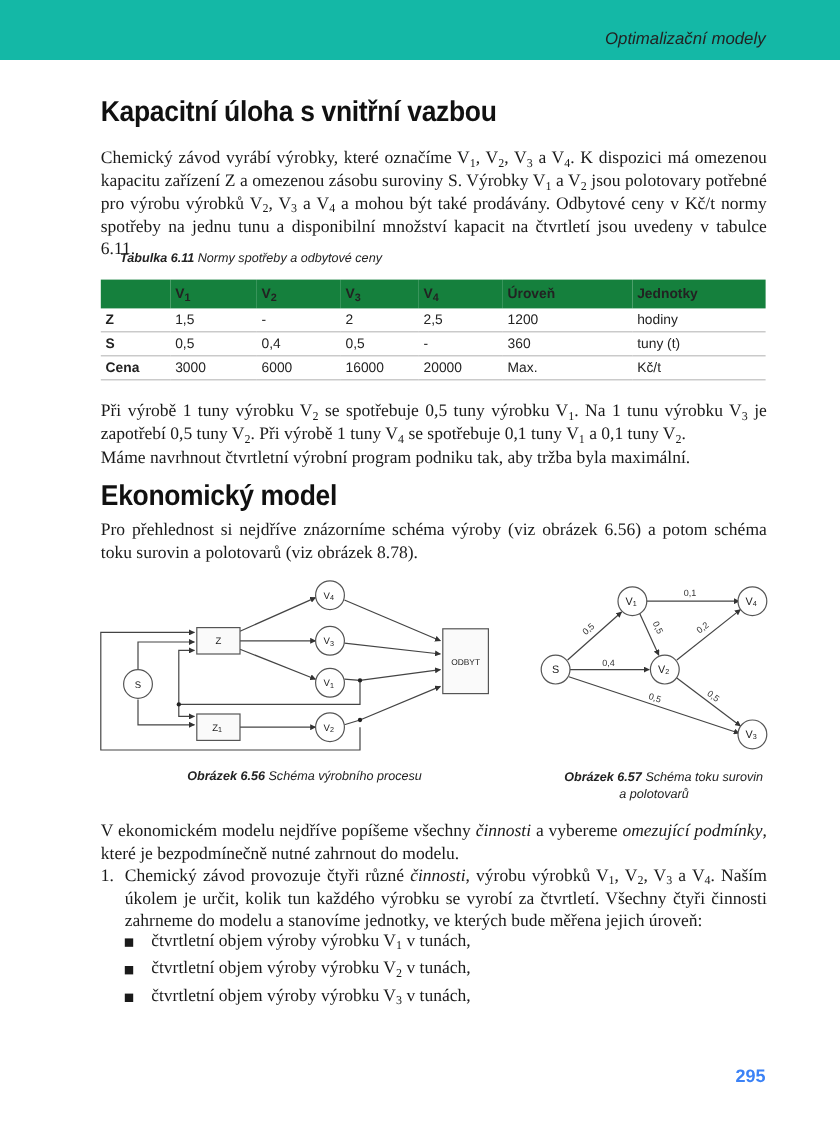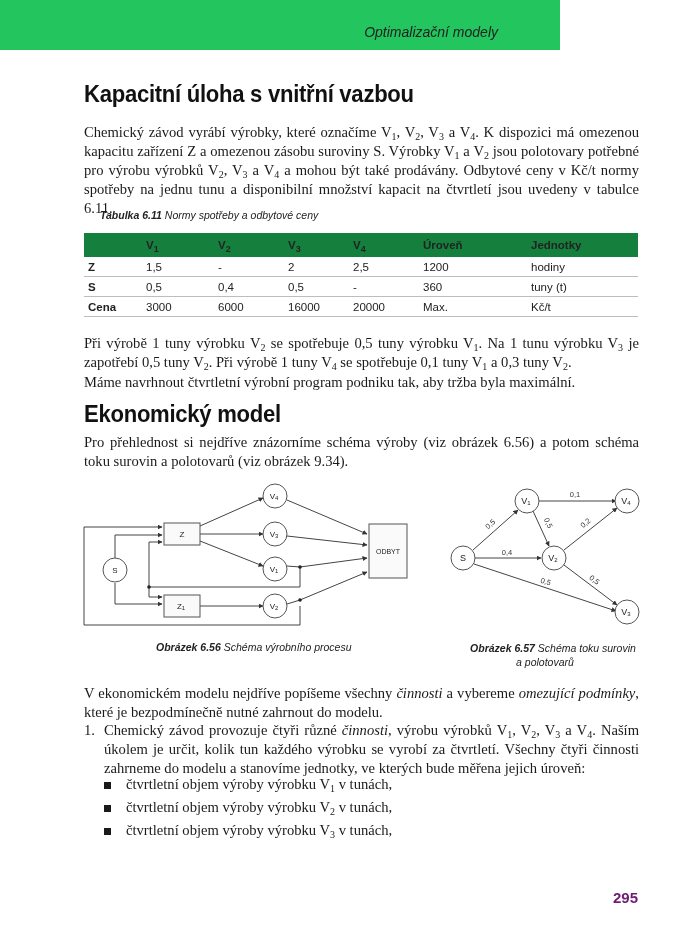--- a/index.html
+++ b/index.html
@@ -1,38 +1,38 @@
 <!DOCTYPE html>
 <html><head>
 <meta charset="utf-8">
 <style>
   html, body { margin: 0; padding: 0; background: #ffffff; }
   body { width: 700px; height: 943px; position: relative; overflow: hidden; color: #1a1a1a; }
-  .header-band { position: absolute; left: 0; top: 0; width: 560px; height: 50px; background: #22c55e; }
+  .header-band { position: absolute; left: 0; top: 0; width: 700px; height: 50px; background: #14b8a6; }
   .running-head { position: absolute; right: 62px; top: 24px; font-family: "Liberation Sans", sans-serif; font-style: italic; font-size: 14px; color: #222; }
   .h1 { position: absolute; left: 84px; font-family: "Liberation Sans", sans-serif; font-weight: bold; font-size: 24px; letter-spacing: -0.3px; color: #111; transform: scaleX(0.92); transform-origin: left top; white-space: nowrap; }
   .p { position: absolute; left: 84px; width: 555px; font-family: "Liberation Serif", serif; font-size: 14.6px; line-height: 19px; text-align: justify; color: #1a1a1a; }
   sub { font-size: 10px; vertical-align: -3px; line-height: 0; }
   .caption { font-family: "Liberation Sans", sans-serif; font-size: 10.5px; color: #222; }
   .caption b { font-style: italic; font-weight: bold; margin-left: 16px; }
   .caption i { font-style: italic; }
   table.t { position: absolute; left: 84px; top: 233px; width: 554px; border-collapse: collapse; font-family: "Liberation Sans", sans-serif; font-size: 11.5px; color: #222; }
   table.t th { background: #15803d; text-align: left; font-weight: bold; height: 24px; padding: 0 0 0 4px; }
   table.t td { height: 19px; padding: 0 0 0 4px; border-bottom: 1px solid #bdbdbd; }
   table.t td.rh { font-weight: bold; }
   table.t th sub { font-size: 9px; }
   .dia { position: absolute; }
   .dia text { font-family: "Liberation Sans", sans-serif; }
   ol.list { position: absolute; left: 84px; top: 721px; width: 555px; margin: 0; padding: 0; list-style: none; font-family: "Liberation Serif", serif; font-size: 14.6px; line-height: 19px; }
   .li-num { position: absolute; left: 0; }
   .li-body { margin-left: 20px; text-align: justify; }
   ul.bul { position: absolute; left: 104px; top: 773px; margin: 0; padding: 0; list-style: none; font-family: "Liberation Serif", serif; font-size: 14.6px; text-align: center; }
   ul.bul li { height: 23px; line-height: 23px; position: relative; padding-left: 22px; }
   ul.bul li .sq { position: absolute; left: 0; top: 9px; width: 7px; height: 7px; background: #1a1a1a; }
-  .pagenum { position: absolute; right: 62px; top: 889px; font-family: "Liberation Sans", sans-serif; font-weight: bold; font-size: 15px; color: #701a75; }
+  .pagenum { position: absolute; right: 62px; top: 889px; font-family: "Liberation Sans", sans-serif; font-weight: bold; font-size: 15px; color: #3b82f6; }
 </style>
 </head>
 <body>
 
 <div class="header-band">
   <span class="running-head">Optimalizační modely</span>
 </div>
 
 <div class="h1" style="top:80px;">Kapacitní úloha s vnitřní vazbou</div>
 
@@ -90,28 +90,28 @@
       <td>6000</td>
       <td>16000</td>
       <td>20000</td>
       <td>Max.</td>
       <td>Kč/t</td>
     </tr>
   </tbody>
 </table>
 
 <div class="p" style="top:334px;">
-  <span>Při výrobě 1 tuny výrobku V</span><sub>2</sub><span> se spotřebuje 0,5 tuny výrobku V</span><sub>1</sub><span>. Na 1 tunu výrobku V</span><sub>3</sub><span> je zapotřebí 0,5 tuny V</span><sub>2</sub><span>. Při výrobě 1 tuny V</span><sub>4</sub><span> se spotřebuje 0,1 tuny V</span><sub>1</sub><span> a 0,3 tuny V</span><sub>2</sub><span>.</span>
+  <span>Při výrobě 1 tuny výrobku V</span><sub>2</sub><span> se spotřebuje 0,5 tuny výrobku V</span><sub>1</sub><span>. Na 1 tunu výrobku V</span><sub>3</sub><span> je zapotřebí 0,5 tuny V</span><sub>2</sub><span>. Při výrobě 1 tuny V</span><sub>4</sub><span> se spotřebuje 0,1 tuny V</span><sub>1</sub><span> a 0,1 tuny V</span><sub>2</sub><span>.</span>
 </div>
 
 <div class="p" style="top:373px;">Máme navrhnout čtvrtletní výrobní program podniku tak, aby tržba byla maximální.</div>
 
 <div class="h1" style="top:400px;">Ekonomický model</div>
 
-<div class="p" style="top:433px;">Pro přehlednost si nejdříve znázorníme schéma výroby (viz obrázek 6.56) a potom schéma toku surovin a polotovarů (viz obrázek 9.34).</div>
+<div class="p" style="top:433px;">Pro přehlednost si nejdříve znázorníme schéma výroby (viz obrázek 6.56) a potom schéma toku surovin a polotovarů (viz obrázek 8.78).</div>
 
 <svg class="dia" style="left:80px; top:478px;" width="340" height="155" viewBox="0 0 340 155">
   <defs>
     <marker id="ah" viewBox="0 0 10 10" refX="9" refY="5" markerWidth="5" markerHeight="5" orient="auto">
       <path d="M0,0 L10,5 L0,10 z" fill="#333"></path>
     </marker>
   </defs>
   <g stroke="#444" stroke-width="1" fill="none">
 
     <polyline points="220,128 220,147 4,147 4,49 82,49" marker-end="url(#ah)"></polyline>

